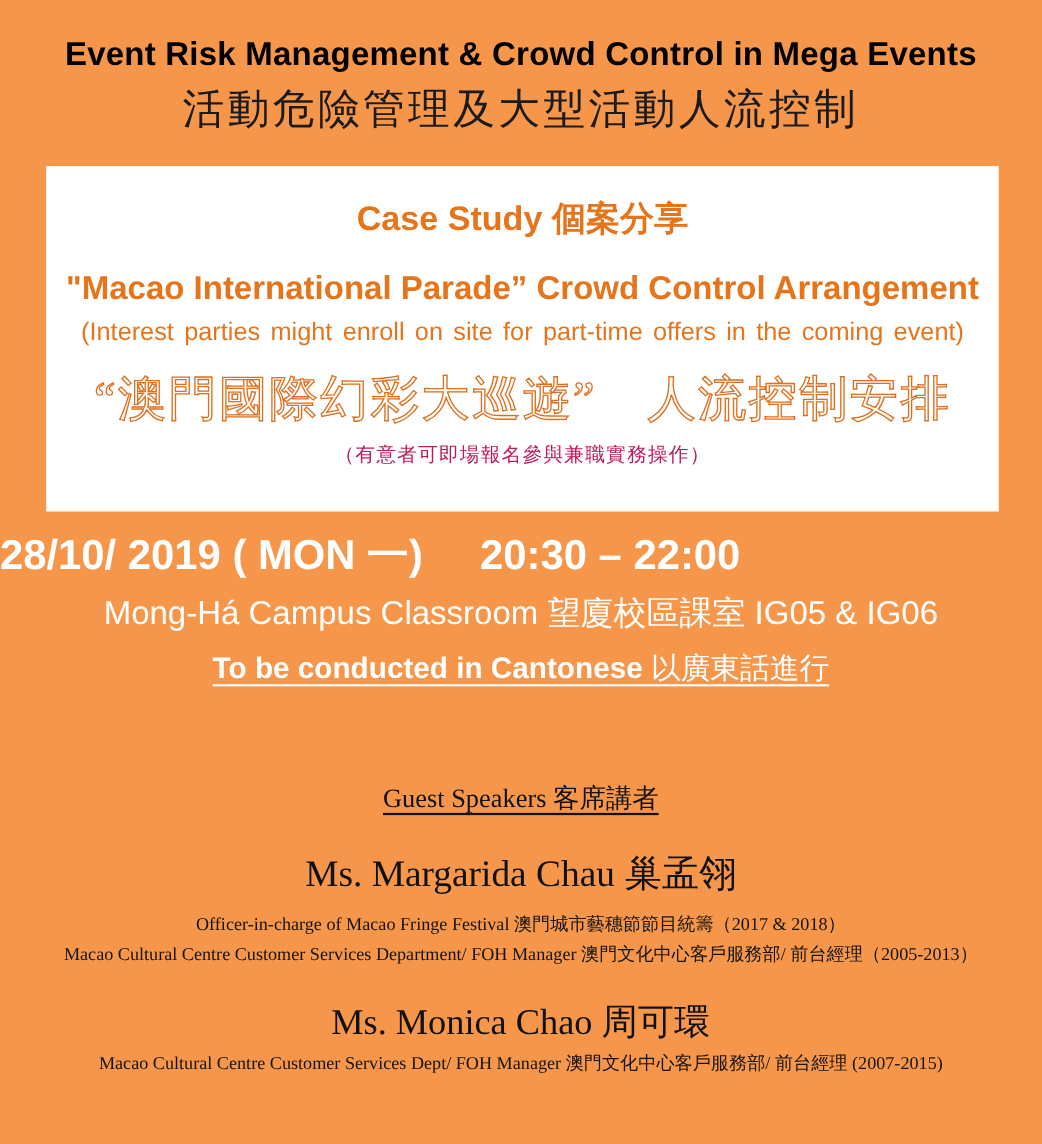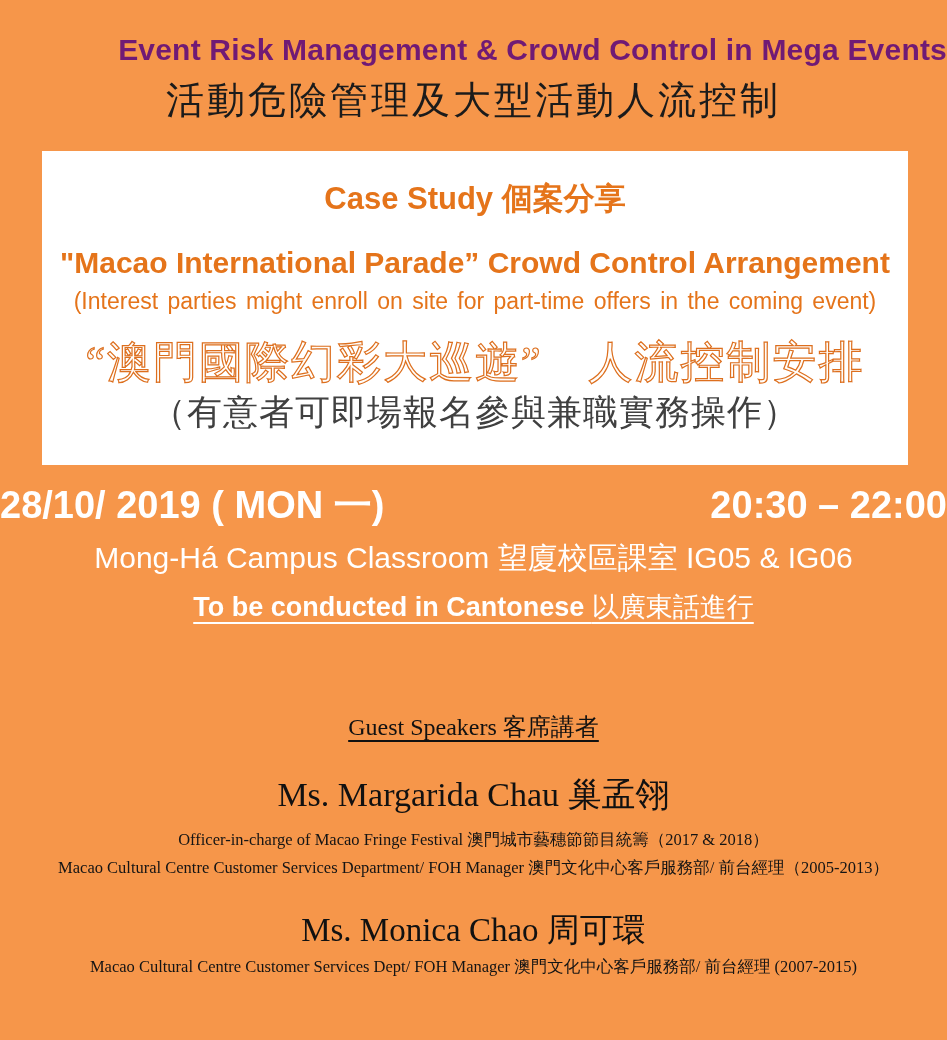--- a/index.html
+++ b/index.html
@@ -10,24 +10,23 @@
     background: #F6964A;
     overflow: hidden;
     font-family: "Liberation Sans", "DejaVu Sans", sans-serif;
     text-align: center;
     box-sizing: border-box;
     padding-top: 30px;
   }
   .title-en {
     font-size: 30px;
     font-weight: bold;
-    color: #701a75;
+    color: #000000;
     line-height: 40px;
     letter-spacing: 0.2px;
-    text-align: right;
   }
   .title-zh {
     font-family: Liberation Sans, sans-serif;
     font-size: 38px;
     color: #1b1b1b;
     line-height: 50px;
     margin-top: 5px;
     letter-spacing: 3px;
   }
   .card {
@@ -63,32 +62,32 @@
     font-size: 44px;
     line-height: 56px;
     margin-top: 20px;
     letter-spacing: 2px;
     color: #E5741A;
     -webkit-text-fill-color: #FFFDFA;
     -webkit-text-stroke: 1.2px #DD6F1E;
   }
   .note-zh {
     font-family: "Liberation Serif", "DejaVu Serif", serif;
-    font-size: 35px;
-    color: #404040;
+    font-size: 18px;
+    color: #be185d;
     line-height: 32px;
     margin-top: 6px;
     letter-spacing: 1px;
   }
   .schedule { color: #FFFFFF; }
   .date-row {
     display: flex;
-    justify-content: space-between;
+    justify-content: flex-start;
     align-items: baseline;
-    gap: 96px;
+    gap: 52px;
     margin-top: 18px;
     font-size: 38px;
     font-weight: bold;
     line-height: 44px;
     white-space: pre;
   }
   .venue {
     font-size: 30px;
     line-height: 38px;
     margin-top: 12px;

